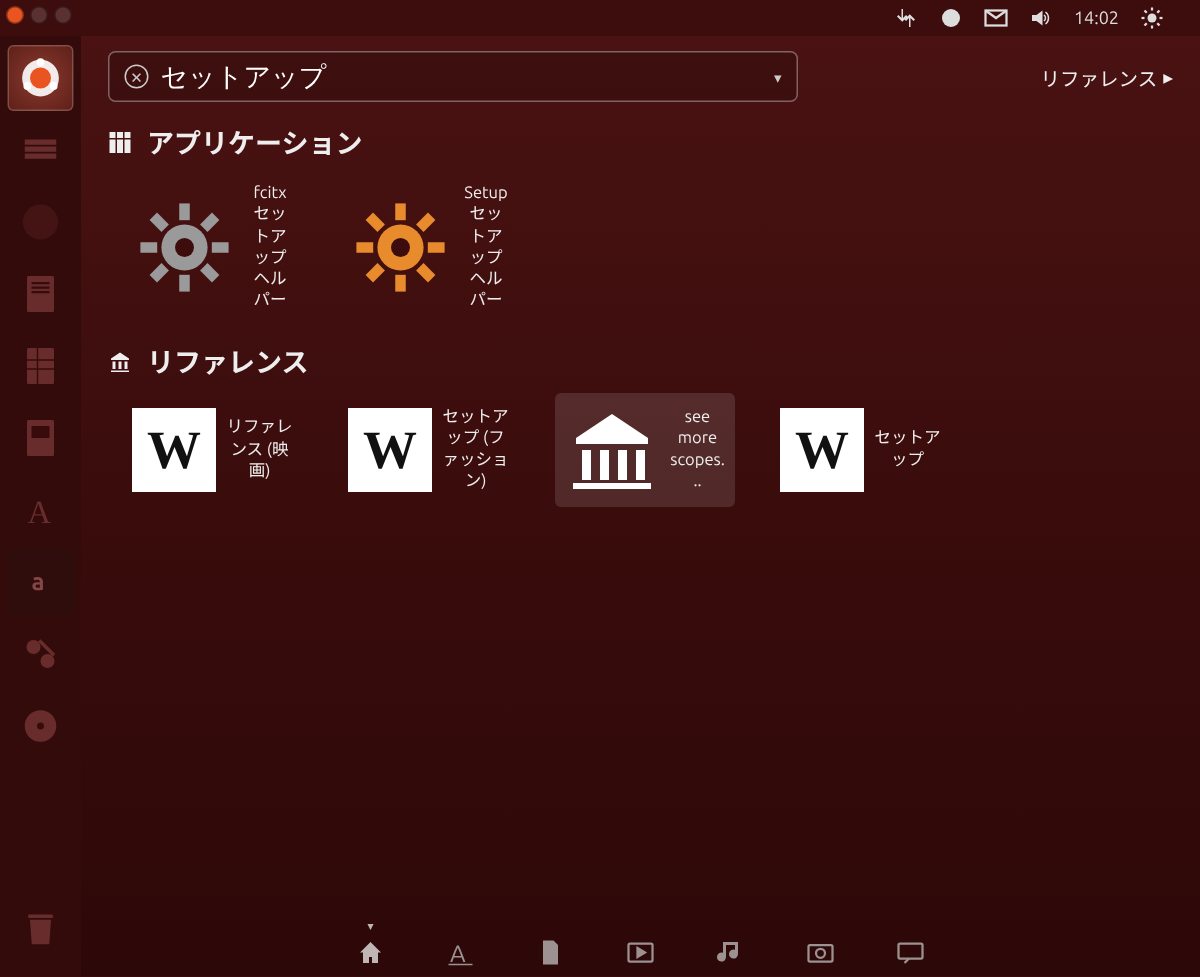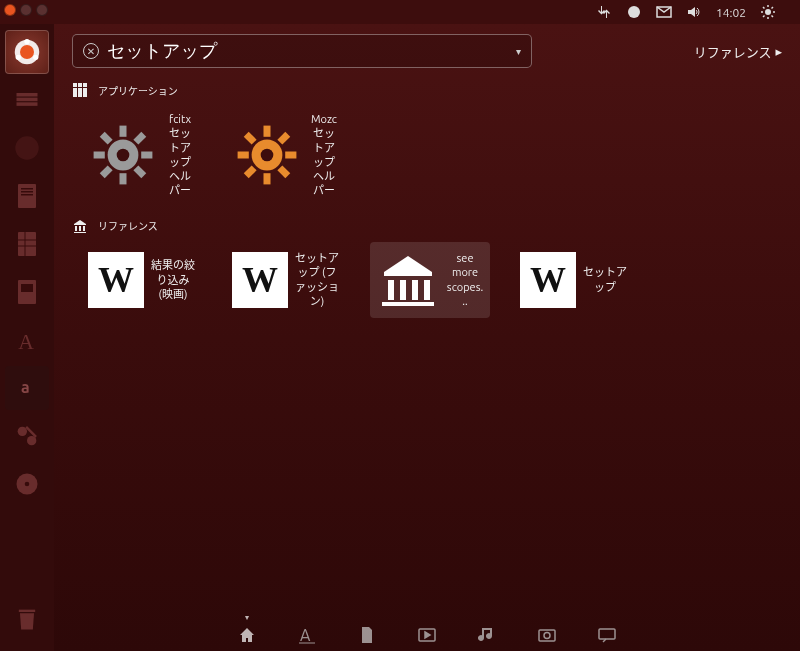--- a/index.html
+++ b/index.html
@@ -62,21 +62,21 @@
   padding: 0 10px;
 }
 .search-box input {
   flex:1; background: transparent; border:none; outline:none;
   color:#fff; font-size: 18px;
 }
 .clear-x { width:16px; height:16px; color:#ccc; border:1px solid #ccc; border-radius:50%; display:flex; align-items:center; justify-content:center; font-size:10px; }
 .filter { margin-left:auto; font-size:13px; color:#eee; display:flex; align-items:center; gap:4px; }
 
 .section { margin-top: 14px; }
-.section-header { display:flex; align-items:center; gap:10px; font-size:10px; color:#eee; margin-bottom:8px; }
+.section-header { display:flex; align-items:center; gap:10px; font-size:18px; color:#eee; margin-bottom:8px;font-weight:bold; }
 .cat-icon { width:16px; height:16px; }
 
 .grid { display:flex; gap: 24px; flex-wrap:wrap; padding-left: 10px; }
 .tile { width: 120px; display:flex; flex-direction:row; align-items:center; text-align:center; gap:6px; padding:6px; border-radius:4px; }
 .tile.sel { background: rgba(255,255,255,0.12); }
 .tile .thumb { width:80px; height:64px; display:flex; align-items:center; justify-content:center; }
 .tile .label { font-size:11px; color:#eee; line-height:1.3; max-width:120px; word-break:break-word; }
 
 .gear-gray, .gear-orange { width:70px; height:70px; }
 .wiki-tile { width:56px; height:56px; background:#fff; display:flex; align-items:center; justify-content:center; font-family: "Times New Roman", serif; font-size:36px; font-weight:bold; color:#111; }
@@ -279,38 +279,38 @@
                   <rect x="8" y="45" width="16" height="10"></rect>
                   <rect x="76" y="45" width="16" height="10"></rect>
                   <rect x="45" y="8" width="10" height="16" transform="rotate(45 50 50)"></rect>
                   <rect x="45" y="76" width="10" height="16" transform="rotate(45 50 50)"></rect>
                   <rect x="8" y="45" width="16" height="10" transform="rotate(45 50 50)"></rect>
                   <rect x="76" y="45" width="16" height="10" transform="rotate(45 50 50)"></rect>
                 </g>
               </g>
             </svg>
           </div>
-        <div class="label">Mozc セットアップヘルパー</div>
+        <div class="label">Setup セットアップヘルパー</div>
       </div>
     </div>
   </div>
 
   <div class="section">
     <div class="section-header">
       <svg class="cat-icon" viewBox="0 0 16 16" fill="#eee">
           <path d="M2 6l6-4 6 4v1H2zM3 8h2v5H3zm4 0h2v5H7zm4 0h2v5h-2zM2 14h12v1H2z"></path>
         </svg>
       <span>リファレンス</span>
     </div>
     <div class="grid">
       <div class="tile">
         <div class="thumb">
             <div class="wiki-tile">W</div>
           </div>
-        <div class="label">結果の絞り込み (映画)</div>
+        <div class="label">リファレンス (映画)</div>
       </div>
       <div class="tile">
         <div class="thumb">
             <div class="wiki-tile">W</div>
           </div>
         <div class="label">セットアップ (ファッション)</div>
       </div>
       <div class="tile sel">
         <div class="thumb">
             <svg class="ref-bank" viewBox="0 0 64 64" fill="#fff">

